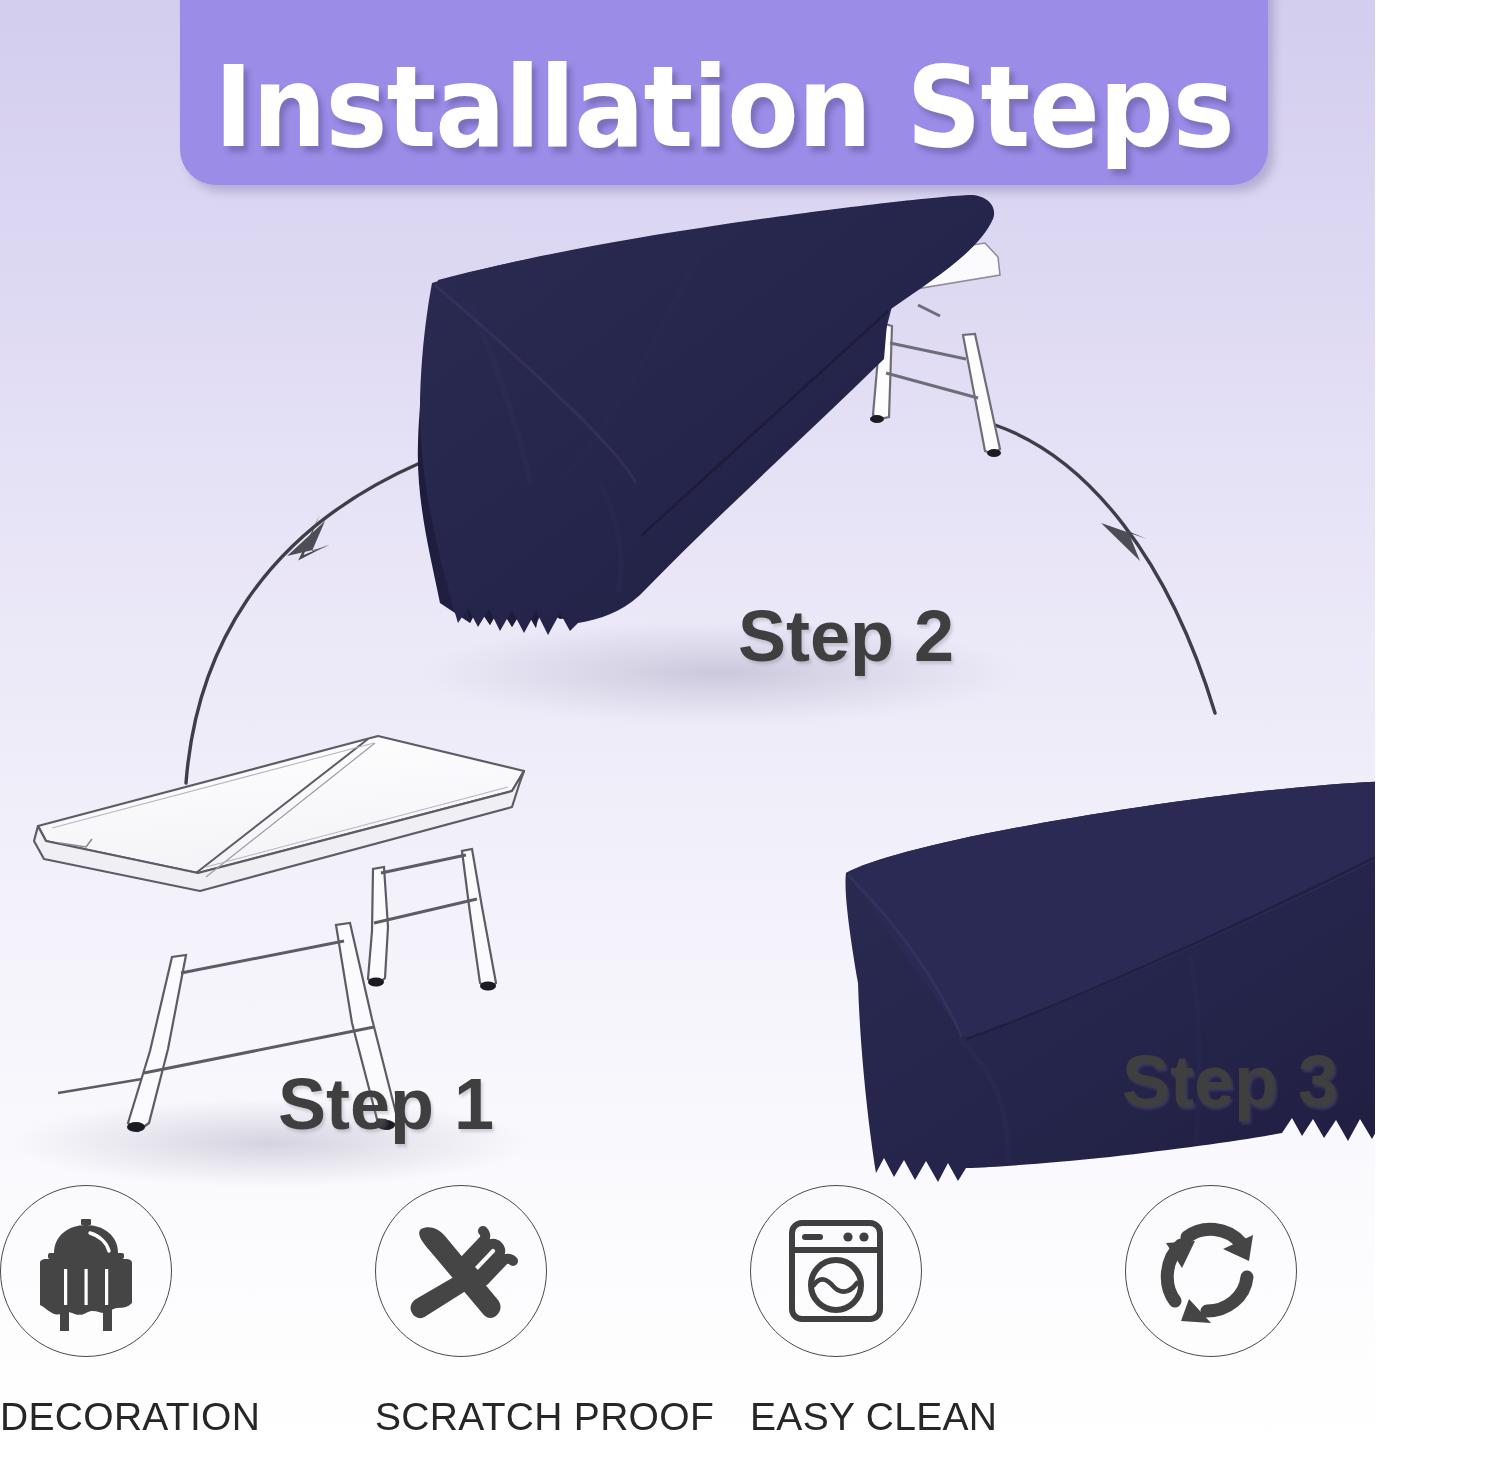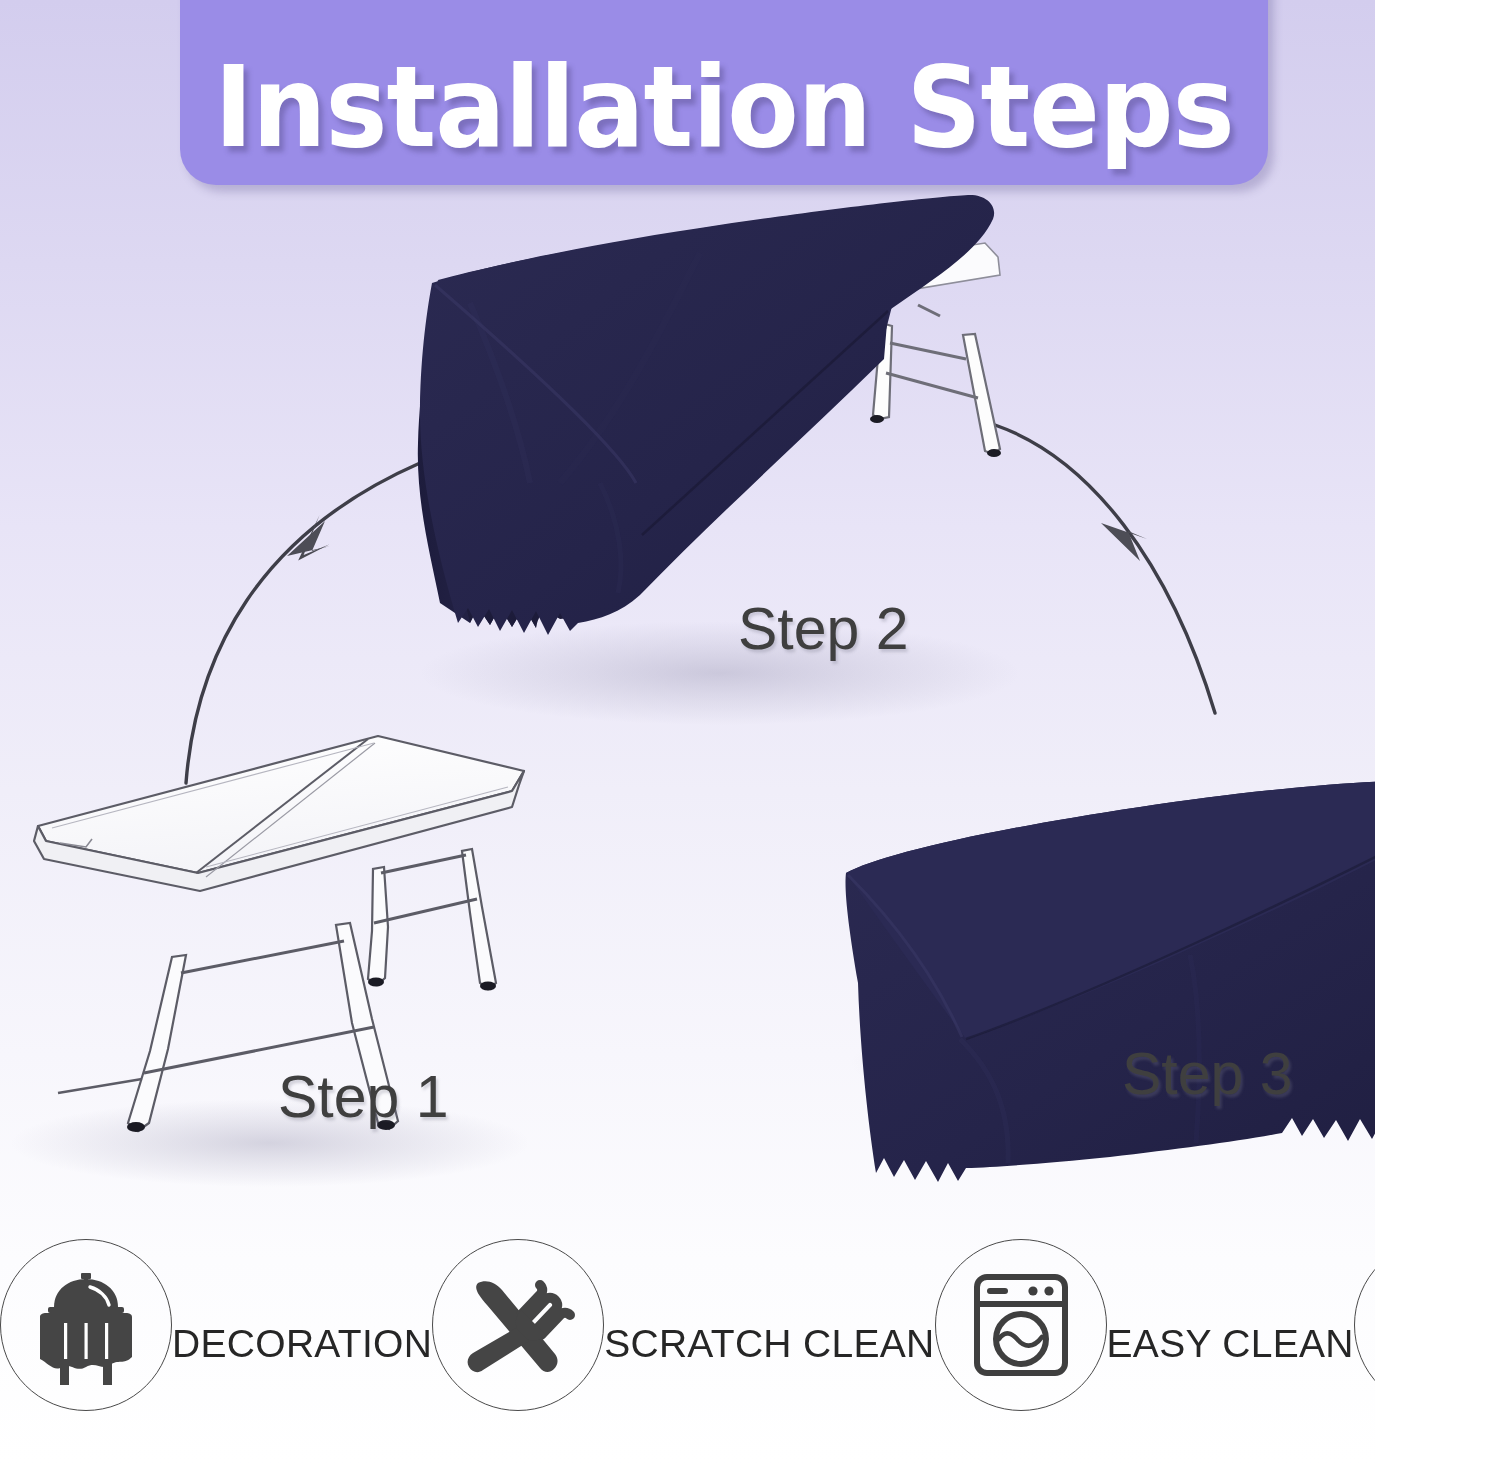--- a/index.html
+++ b/index.html
@@ -63,43 +63,44 @@
     top: 183px;
     width: 1500px;
     height: 1005px;
   }
   .scene svg { display:block; width:1500px; height:1005px; }
 
   
   .step-label {
     position: absolute;
     font-family: "Liberation Sans", sans-serif;
-    font-weight: normal;
-    font-size: 59px;
+    font-weight: bold;
+    font-size: 72px;
     color: #3f3f3f;
     text-shadow: 2px 3px 3px rgba(120,120,140,0.30);
     white-space: nowrap;
   }
   .step1-label { left: 278px; top: 1063px; }
   .step2-label { left: 738px; top: 595px; }
   .step3-label { left: 1122px; top: 1024px; margin-top: 16px; }
 
   
   .features {
     position: absolute;
     left: 0;
     top: 1185px;
     width: 1500px;
     height: 279px;
     display: flex;
   }
   .feature {
     flex: 1 1 25%;
     display: flex;
-    align-items: center;
+    flex-direction: column;
+    align-items: flex-start;
   }
   .feature-circle {
     width: 172px;
     height: 172px;
     border-radius: 50%;
     border: 1.4px solid #4a4a4a;
     background: transparent;
     display: flex;
     align-items: center;
     justify-content: center;
@@ -366,21 +367,21 @@
                      L 113,49 C 116,46 120,46 123,49" fill="none" stroke="#454545" stroke-width="10" stroke-linecap="round" stroke-linejoin="round" transform="translate(-12,0)"></path>
 
             <path d="M 62,44 C 55,51 55,62 62,69 C 69,76 80,76 87,69
                      L 72,54 Z"></path>
 
             <path d="M 57,62 L 70,75 L 24,104 C 19,108 13,106 10,101
                      C 7,96 9,90 14,87 Z"></path>
           </g>
         </svg>
       </div>
-      <div class="feature-label">SCRATCH CLEAN</div>
+      <div class="feature-label">SCRATCH PROOF</div>
     </div>
 
     <div class="feature">
       <div class="feature-circle">
         <svg width="116" height="116" viewBox="0 0 116 116">
           <g fill="none" stroke="#3f3f3f" stroke-width="6" stroke-linejoin="round">
 
             <rect x="14" y="10" width="88" height="96" rx="10"></rect>
 
             <line x1="14" y1="37" x2="102" y2="37"></line>

